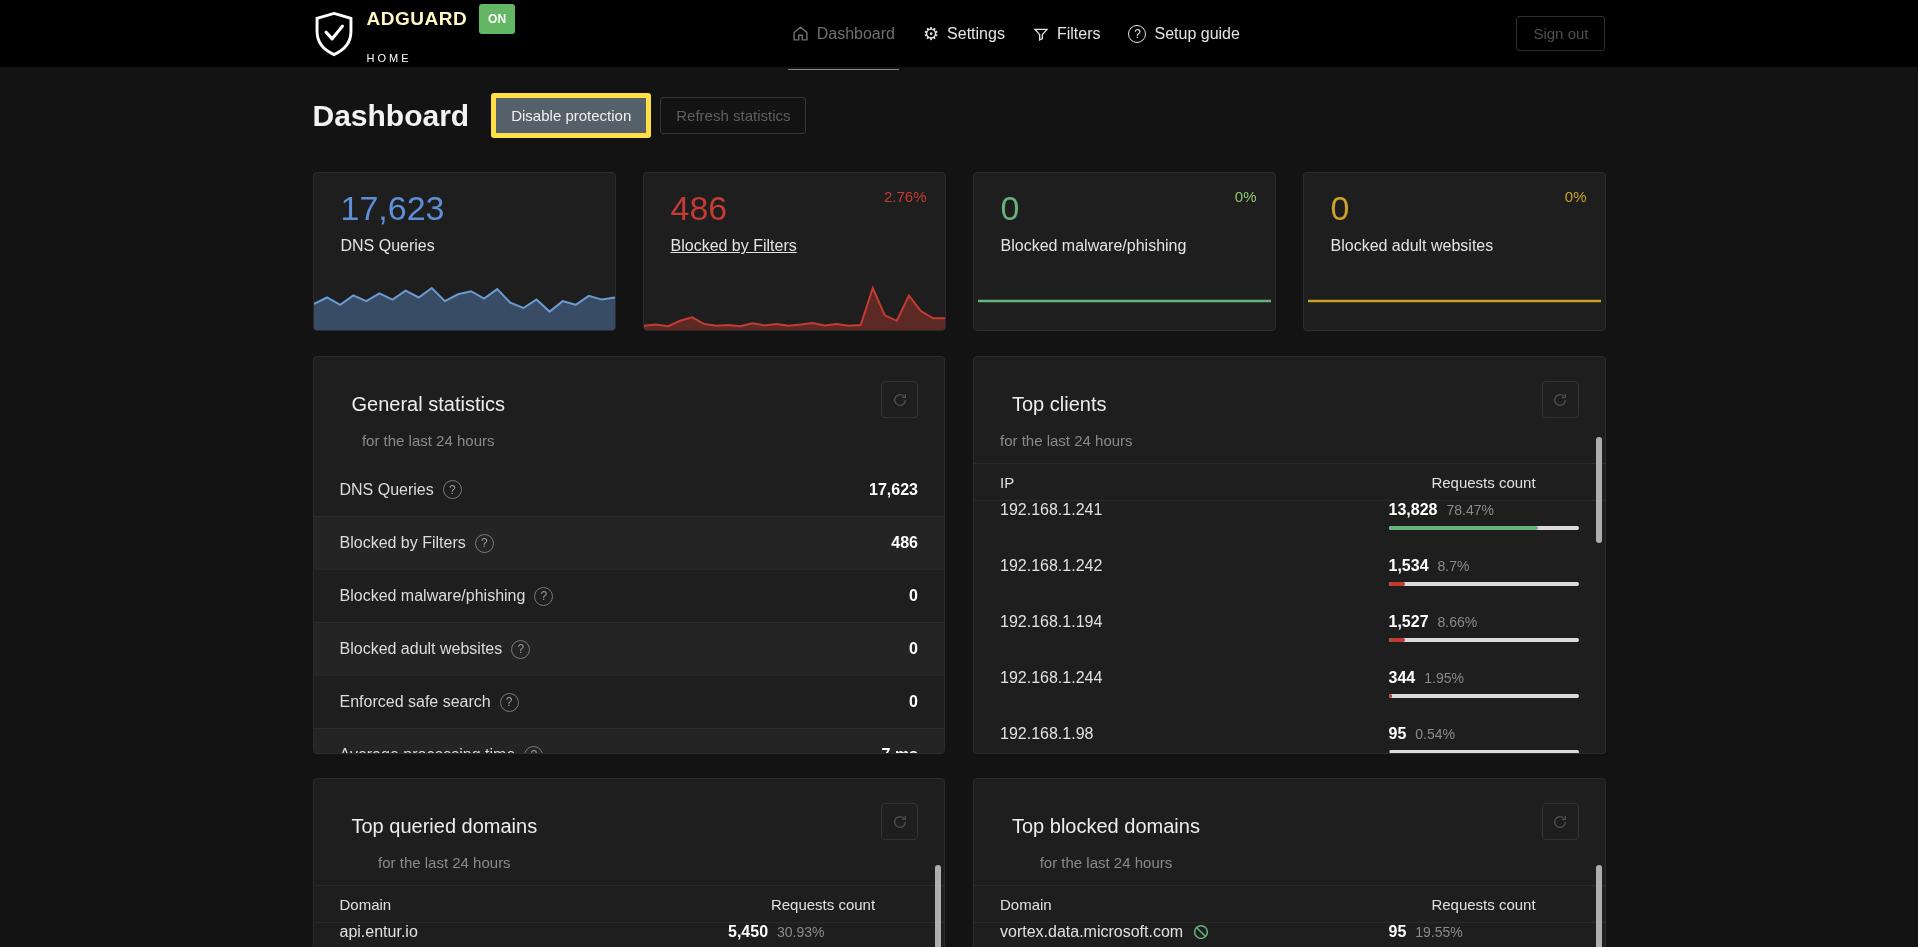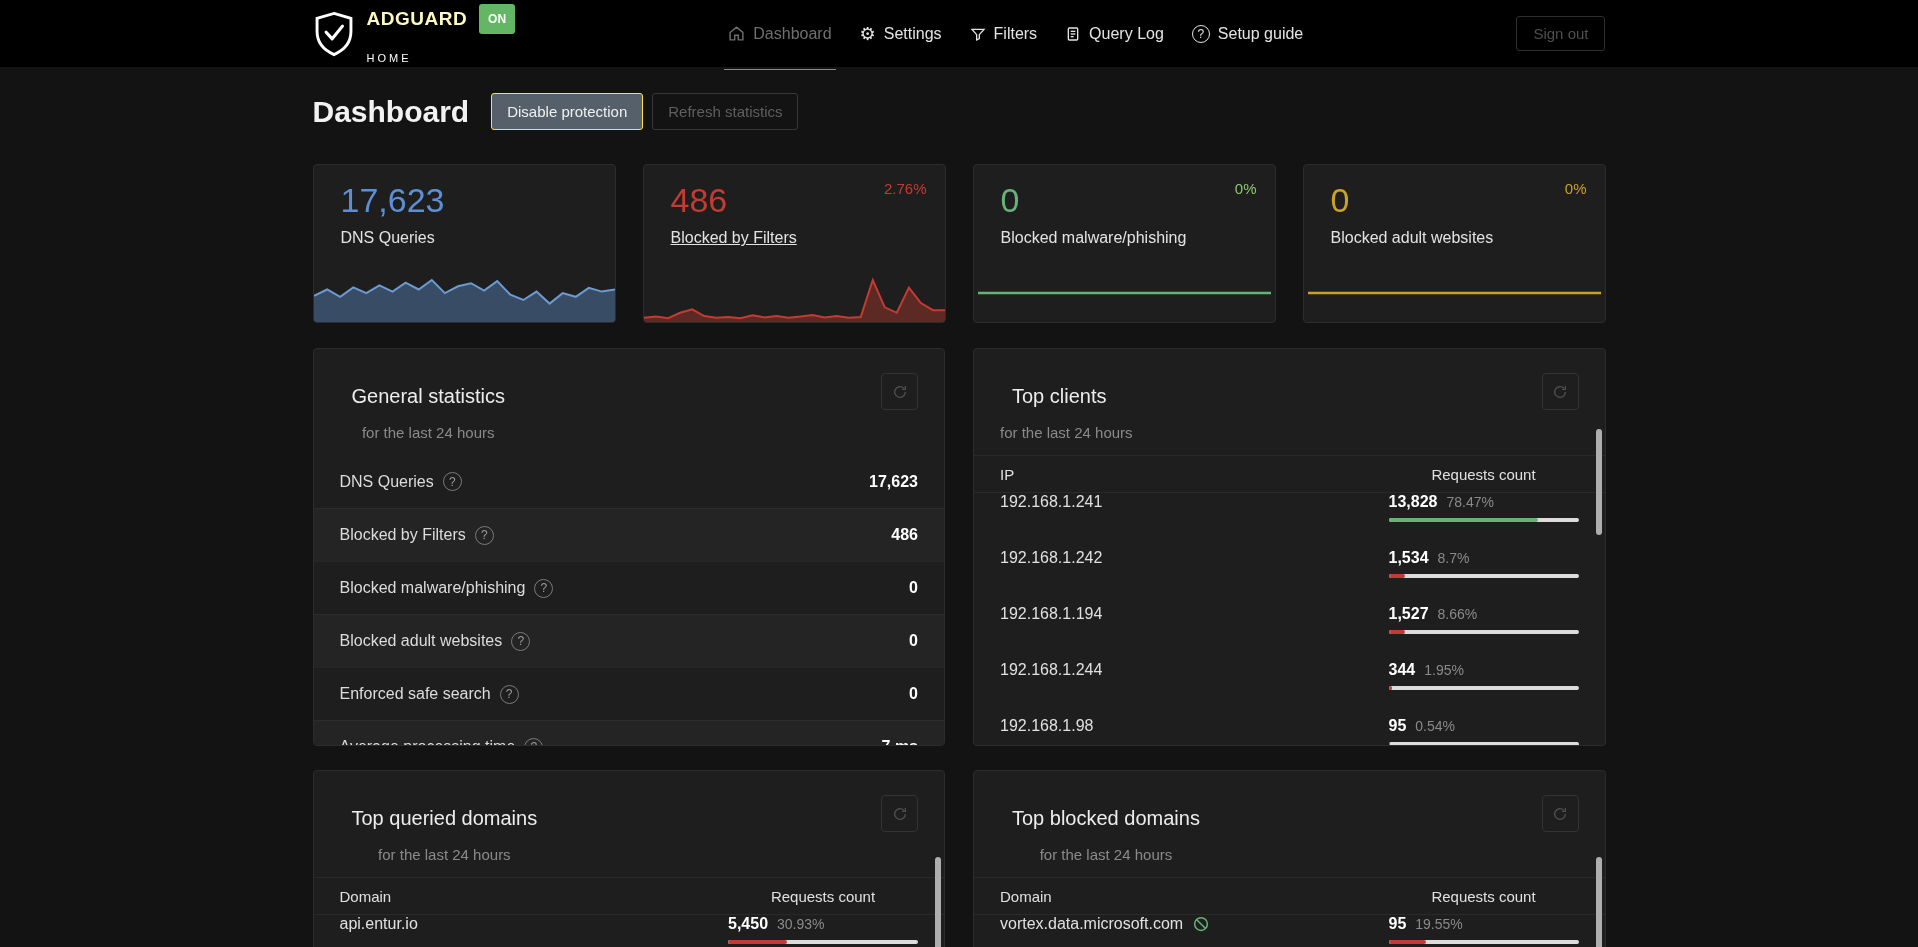--- a/index.html
+++ b/index.html
@@ -28,21 +28,21 @@
   .nav-link.active { color:#6f6f6f; }
   .nav-link.active::after { content:""; position:absolute; left:10px; right:10px; bottom:-3px; height:1px; background:#8a8a8a; }
   .signout { border:1px solid #2e2e2e; background:transparent; color:#4f4f4f; font-size:15px; padding:8px 16px; border-radius:3px; cursor:pointer; font-family:inherit; }
   .gear-glyph { font-size:18px; line-height:1; }
   .circle-q { width:18px; height:18px; border:1.5px solid currentColor; border-radius:50%; display:inline-flex; align-items:center; justify-content:center; font-size:12px; }
 
   
   .page-head { display:flex; align-items:center; margin-top:26px; }
   .page-title { font-size:30px; font-weight:600; color:#f2f2f2; margin:0 22px 0 0; }
   .btn { font-family:inherit; font-size:15px; padding:9px 15px; border-radius:3px; cursor:pointer; }
-  .btn-disable { background:#56606a; border:1px solid #fde047; color:#f0f0f0; margin-right:9px; }
+  .btn-disable { background:#56606a; border:5px solid #fde047; color:#f0f0f0; margin-right:9px; }
   .btn-refresh { background:transparent; border:1px solid #373737; color:#5f5f5f; }
 
   
   .stat-row { display:flex; gap:27px; margin-top:34px; }
   .card { background:#1e1e1e; border:1px solid #2c2c2c; border-radius:4px; }
   .stat-card { flex:1; height:159px; position:relative; overflow:hidden; padding:16px 18px 0 27px; }
   .stat-val { font-size:34px; line-height:1.15; }
   .stat-label { display:inline-block; font-size:16px; color:#e3e3e3; margin-top:9px; }
   .stat-label.link { text-decoration:underline; cursor:pointer; }
   .stat-pct { position:absolute; top:15px; right:18px; font-size:15px; }
@@ -119,31 +119,20 @@
         <span class="ic gear-glyph">⚙</span>
         <span>Settings</span>
       </div>
       <div class="nav-link">
         <span class="ic">
           <svg width="16" height="16" viewBox="0 0 24 24" fill="none" stroke="currentColor" stroke-width="2">
               <path d="M3 5 H21 L14 13 V19 L10 21 V13 Z"></path>
             </svg>
         </span>
         <span>Filters</span>
-      </div>
-      <div class="nav-link">
-        <span class="ic">
-          <svg width="16" height="16" viewBox="0 0 24 24" fill="none" stroke="currentColor" stroke-width="2">
-              <rect x="5" y="3" width="14" height="18" rx="1.5"></rect>
-              <line x1="8.5" y1="8" x2="15.5" y2="8"></line>
-              <line x1="8.5" y1="12" x2="15.5" y2="12"></line>
-              <line x1="8.5" y1="16" x2="13" y2="16"></line>
-            </svg>
-        </span>
-        <span>Query Log</span>
       </div>
       <div class="nav-link">
         <span class="ic circle-q">?</span>
         <span>Setup guide</span>
       </div>
     </div>
 
     <button class="signout">Sign out</button>
   </div>
 </nav>

